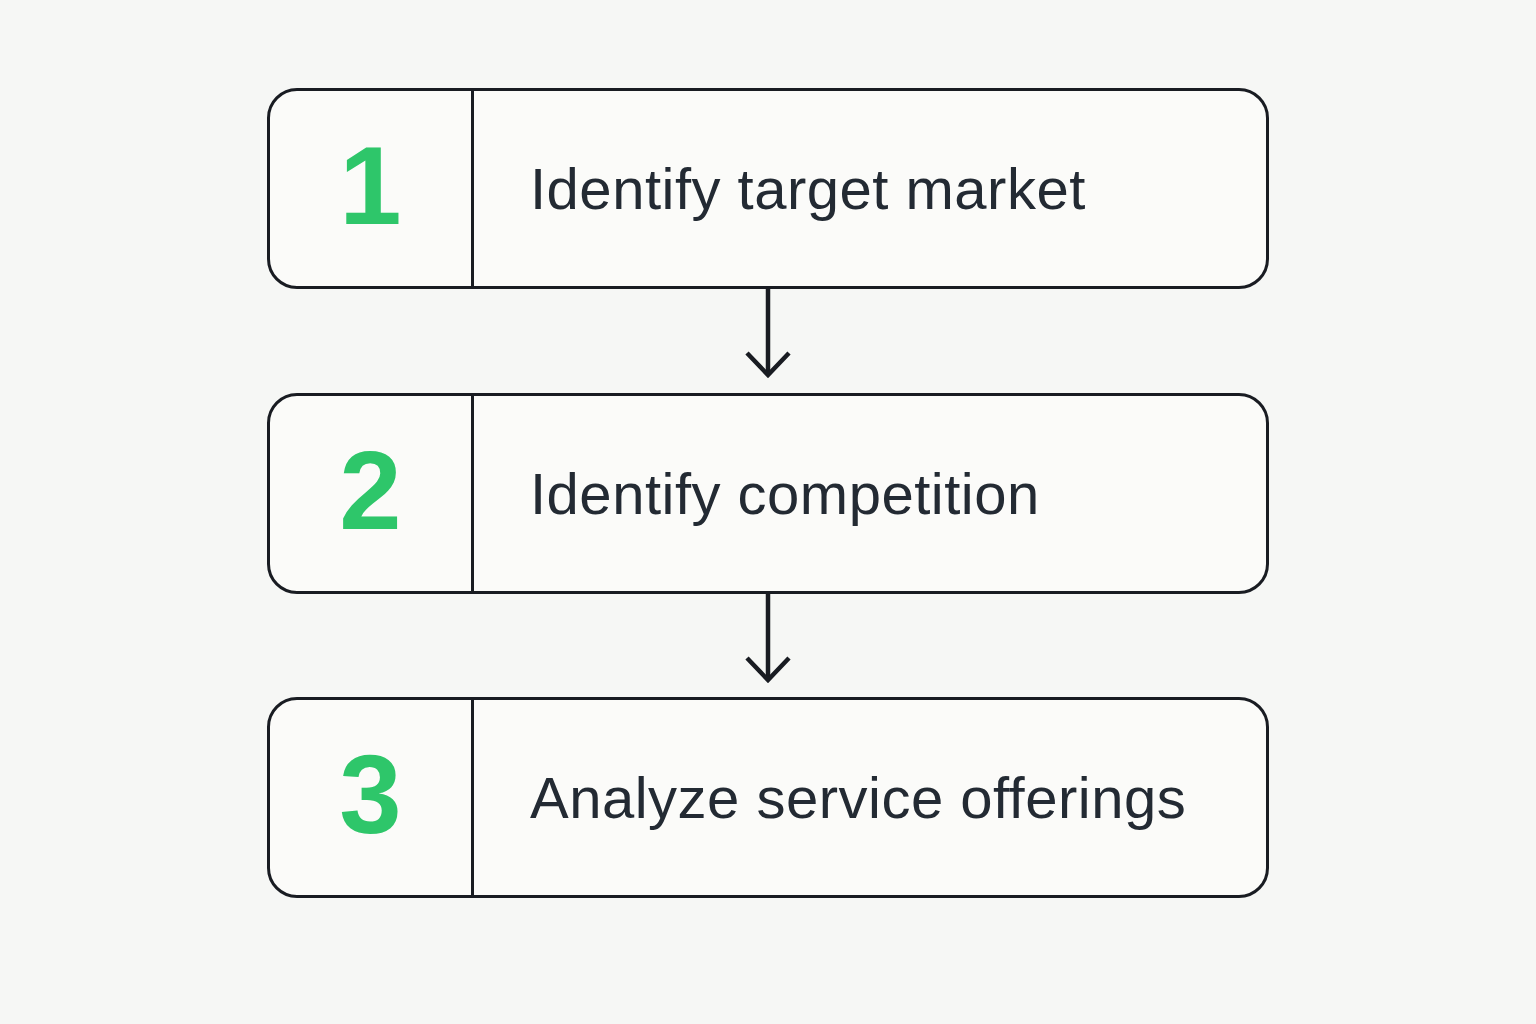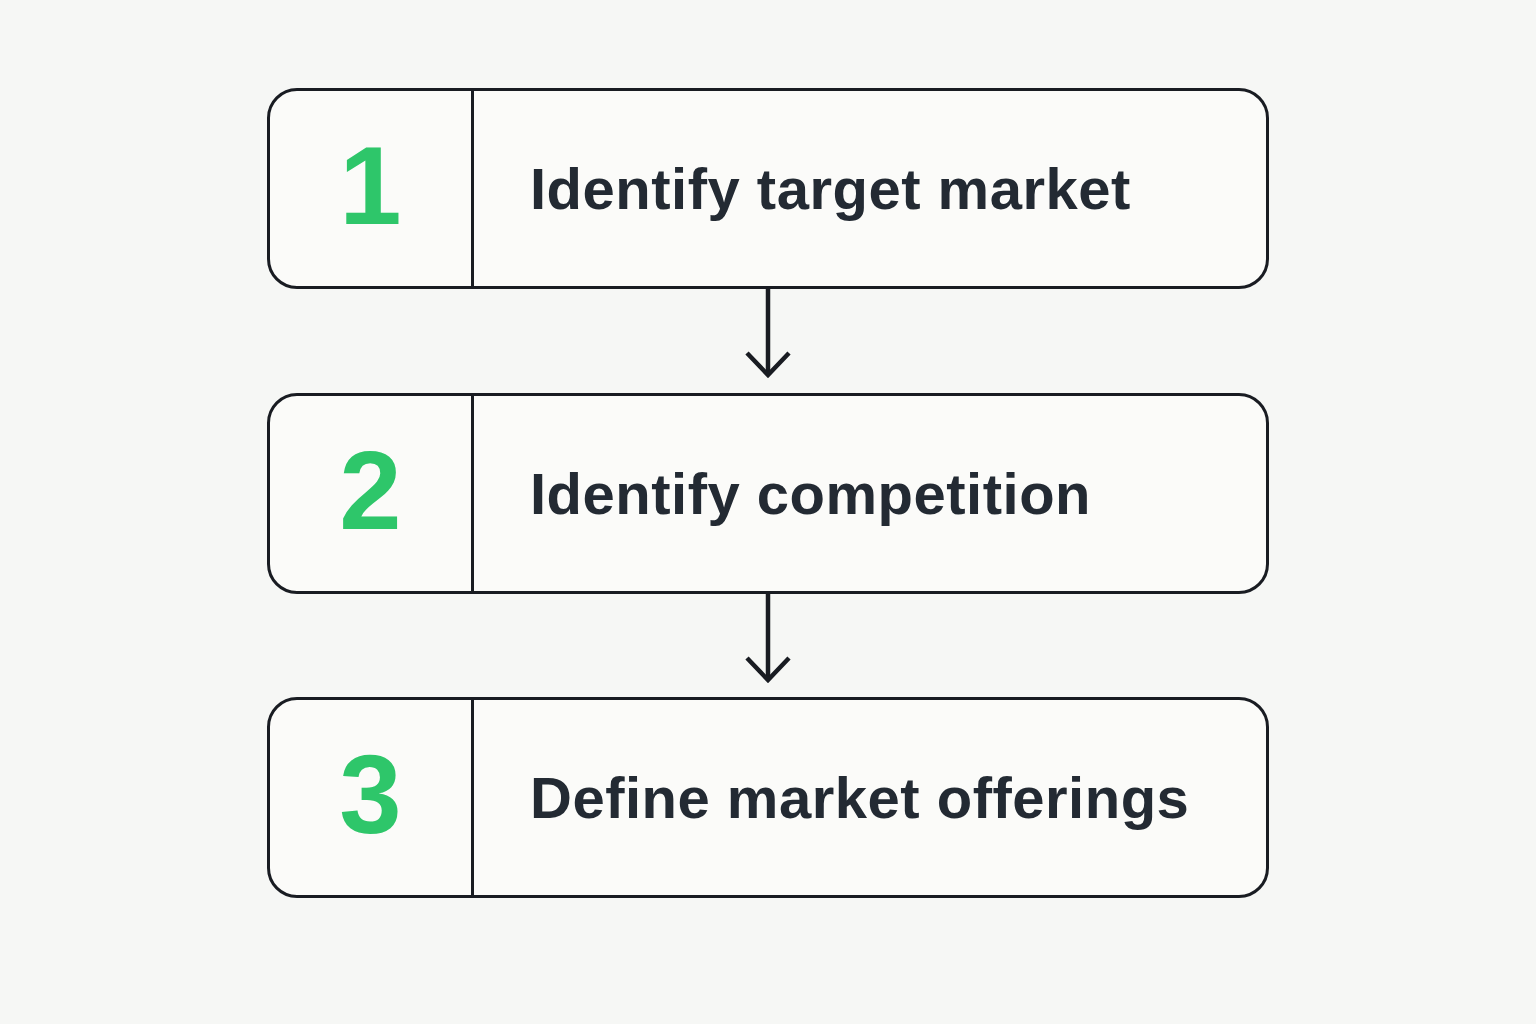--- a/index.html
+++ b/index.html
@@ -48,21 +48,21 @@
     line-height: 1;
     padding-bottom: 6px;
   }
   .label-cell {
     flex: 1;
     display: flex;
     align-items: center;
     padding-left: 56px;
     color: var(--text);
     font-size: 58px;
-    font-weight: 700;
+    font-weight: 400;
     letter-spacing: 0.5px;
     white-space: nowrap;
   }
   .arrow {
     position: absolute;
     left: 740px;
     width: 56px;
     height: 92px;
   }
   .arrow.pos-1 { top: 289px; }
@@ -98,16 +98,16 @@
 
   <div class="arrow pos-2">
     <svg width="56" height="92" viewBox="0 0 56 92" aria-hidden="true">
       <line x1="28" y1="0" x2="28" y2="86"></line>
       <polyline points="7,64 28,86 49,64"></polyline>
     </svg>
   </div>
 
   <div class="step-box pos-3">
     <div class="num-cell">3</div>
-    <div class="label-cell">Define market offerings</div>
+    <div class="label-cell">Analyze service offerings</div>
   </div>
 
 </div>
 
 </body></html>

